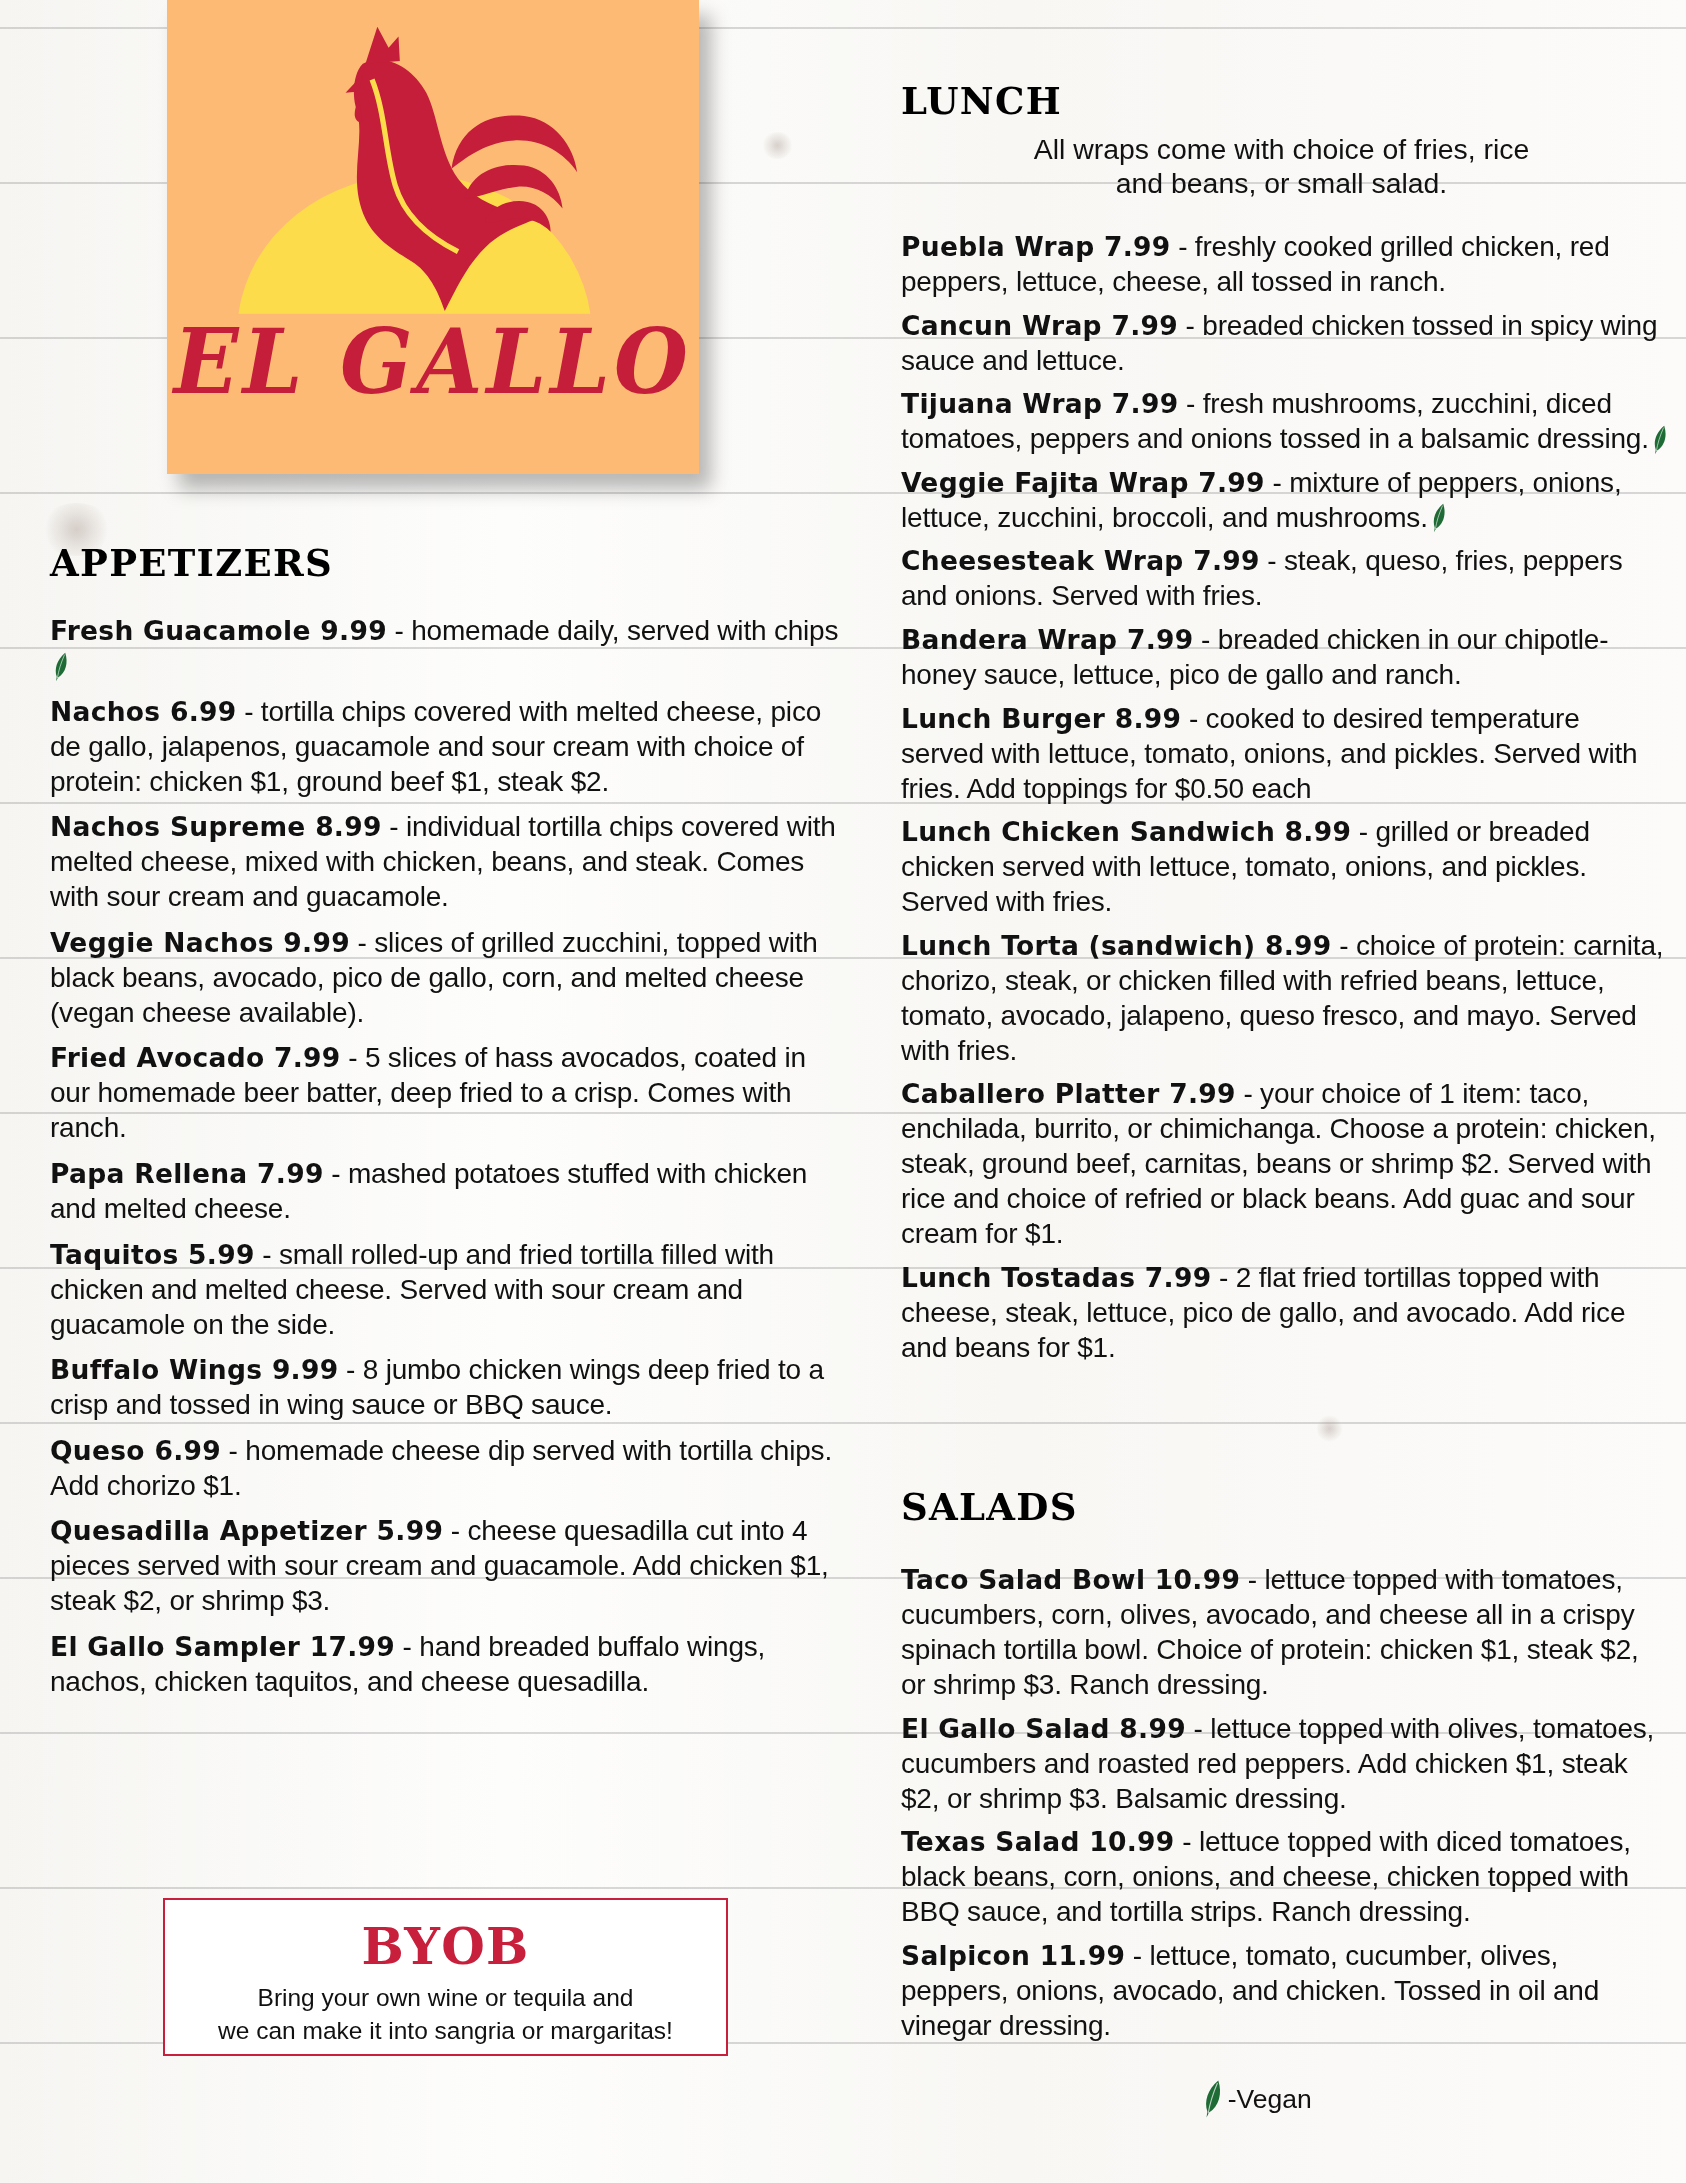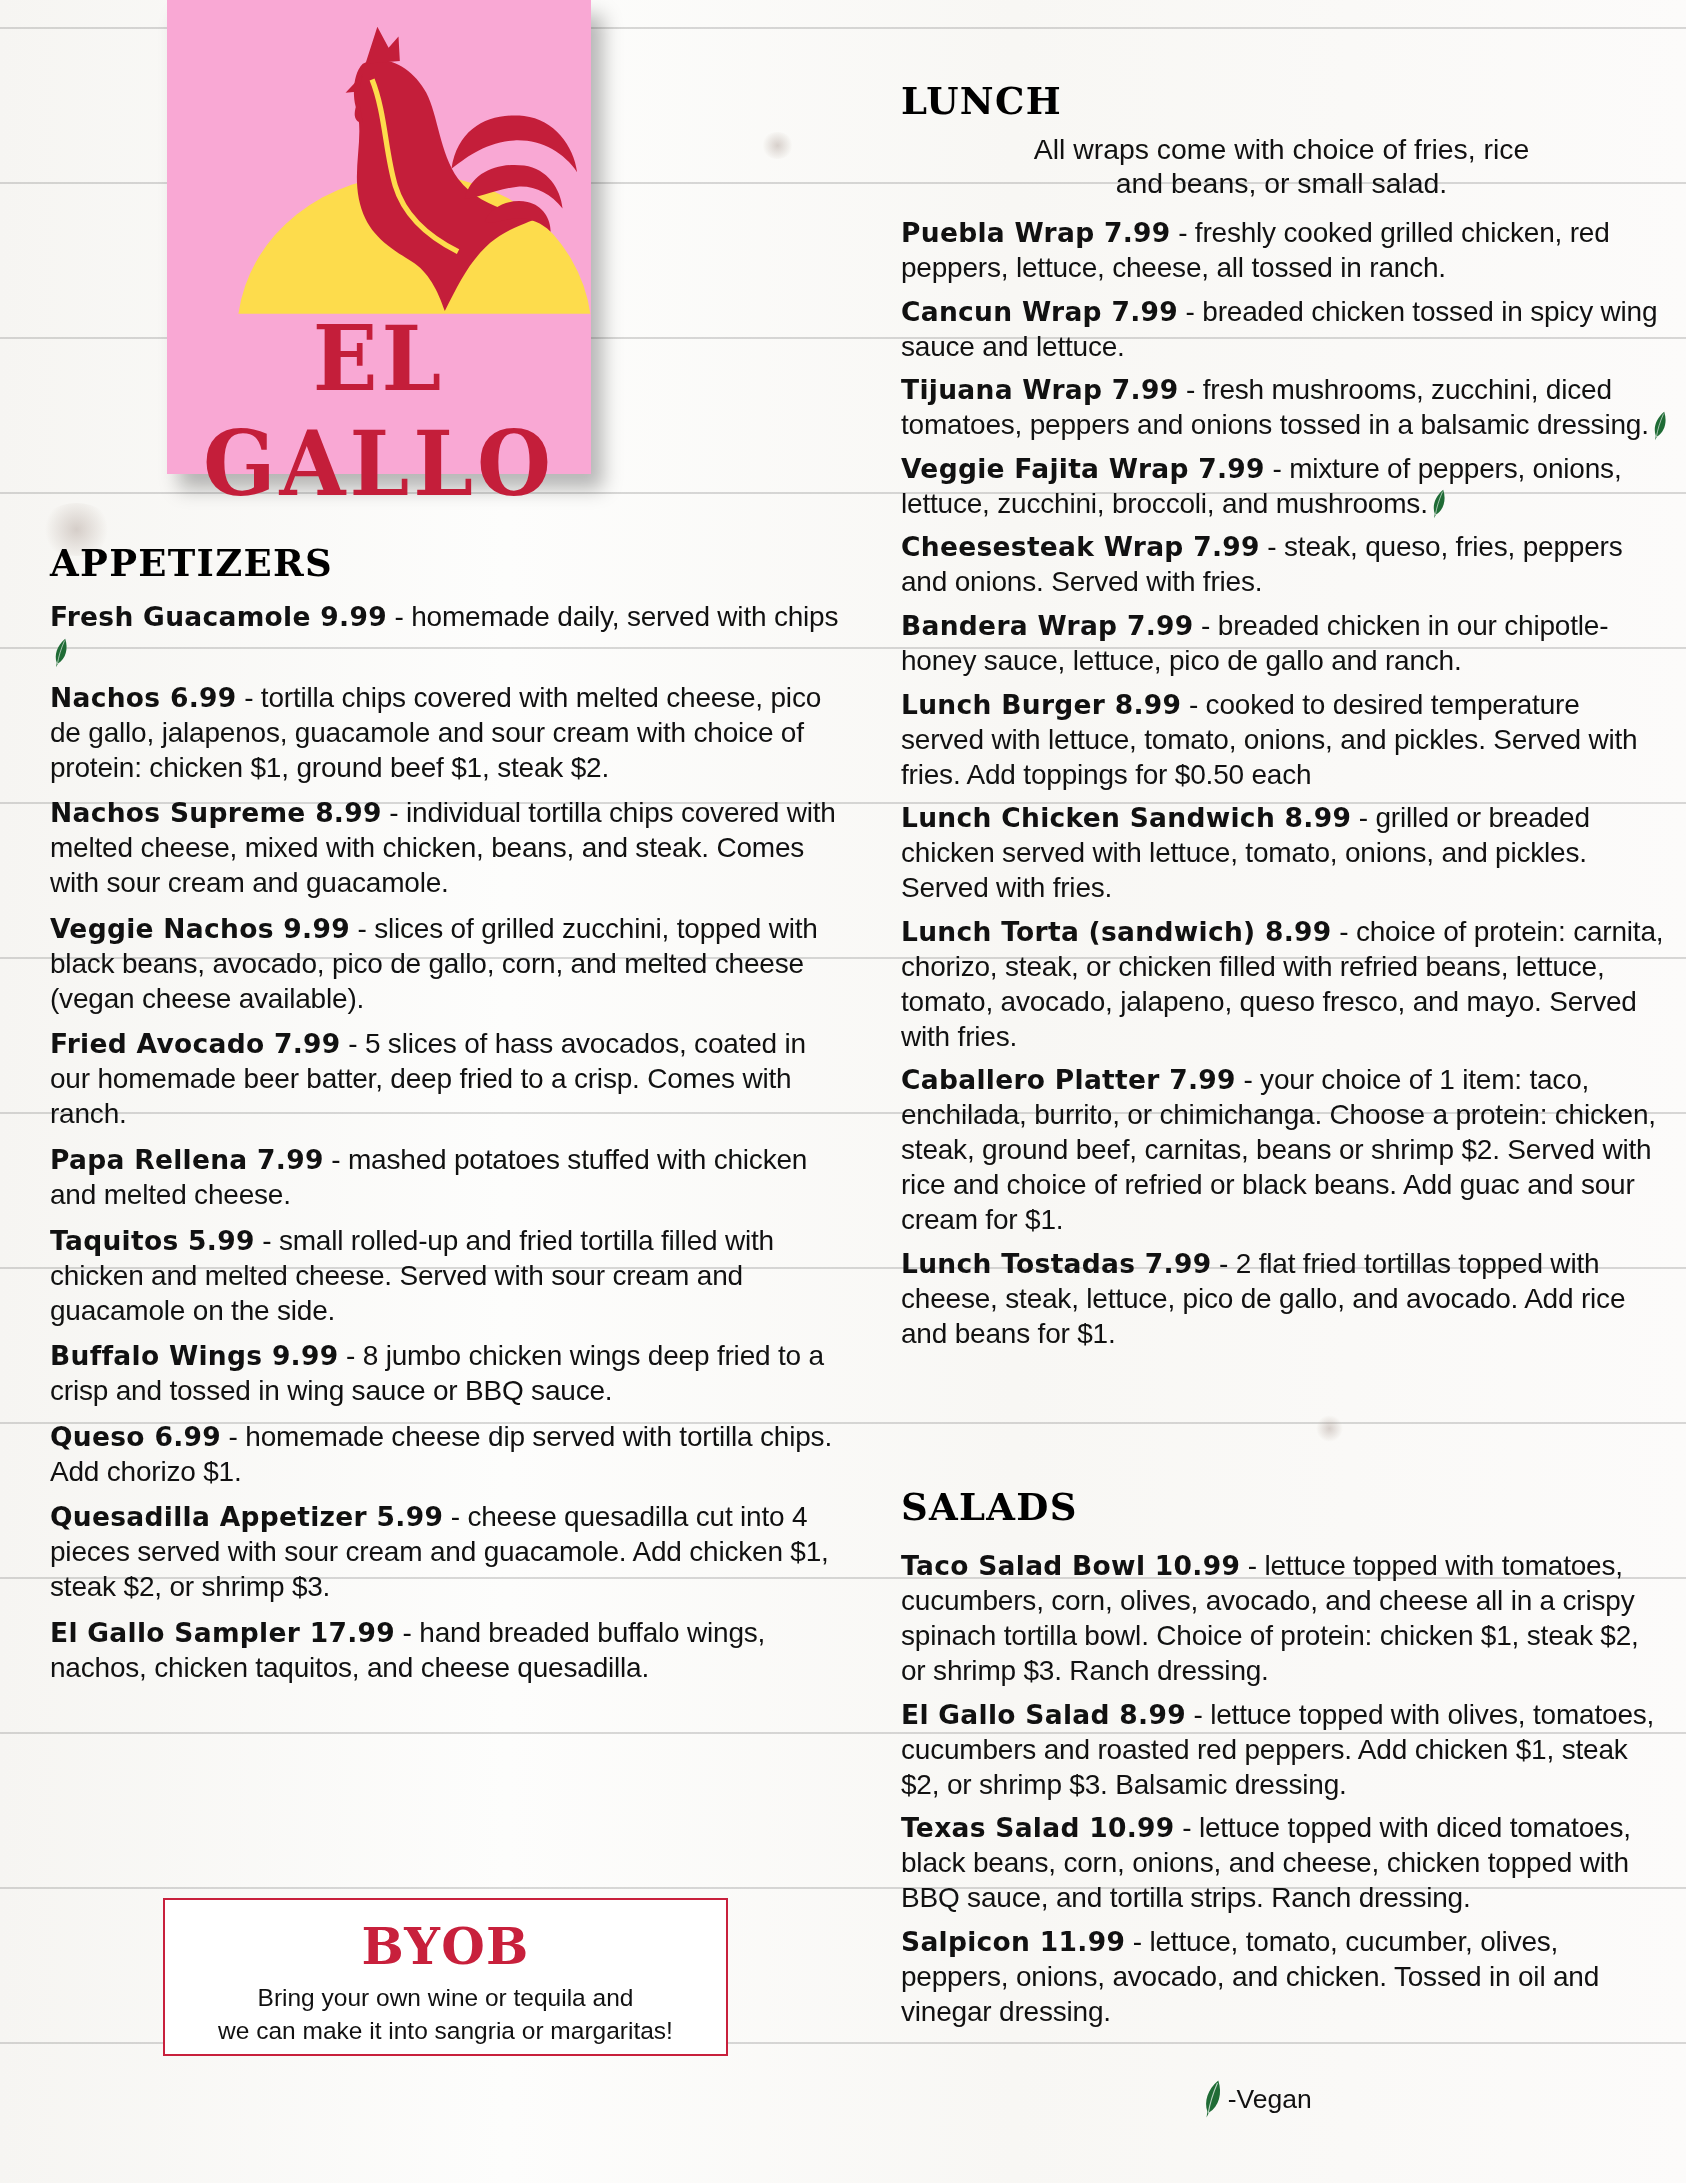--- a/index.html
+++ b/index.html
@@ -15,23 +15,24 @@
       repeating-linear-gradient(180deg,
         rgba(0,0,0,0) 0px, rgba(0,0,0,0) 153px,
         rgba(120,120,120,0.28) 153px, rgba(120,120,120,0.28) 155px),
       linear-gradient(90deg, #f6f5f2 0%, #fdfdfc 30%, #f8f7f4 60%, #fcfbfa 100%);
     background-position: 0 -126px, 0 0;
   }
   .knot { position: absolute; border-radius: 50%; background: radial-gradient(circle, rgba(150,130,120,0.35), rgba(200,190,180,0.1) 60%, transparent 70%); }
 
   
   .logo-card {
-    position: absolute; left: 167px; top: 0; width: 424px; height: 474px;
-    background: #f9a8d4;
+    position: absolute; left: 167px; top: 0; width: 532px; height: 474px;
+    background: #fdba74;
     box-shadow: 12px 14.6px 18.5px rgba(0,0,0,0.28);
+    font-style: italic;
   }
   .logo-card svg { position: absolute; left: 0; top: 0; }
   .logo-word {
     position: absolute; left: 0; right: 0; top: 311px; text-align: center;
     font-family: "DejaVu Serif", serif; font-weight: bold;
     font-size: 85px; letter-spacing: 4px; color: #c41e3a;
     transform: scaleY(1.05);
   }
 
   
@@ -43,21 +44,21 @@
   .h-app { left: 50px; width: 786px; top: 541px; font-size: 37px; }
   .h-lunch { left: 901px; width: 761px; top: 79px; font-size: 37px; }
   .h-salads { left: 901px; width: 761px; top: 1485px; font-size: 37px; }
 
   .intro {
     position: absolute; left: 901px; width: 761px; top: 132px;
     text-align: center; font-size: 28.4px; line-height: 34px;
     transform-origin: center top;
   }
 
-  .col { position: absolute; }
+  .col { position: absolute; margin-top: 14px; }
   .col-left { left: 50px; width: 794px; top: 599px; }
   .col-right { left: 901px; width: 767px; top: 215px; }
   .col-salads { left: 901px; width: 767px; top: 1548px; }
 
   .item {
     font-size: 28px; line-height: 35px;
     margin: 0 0 8.6px 0;
     letter-spacing: -0.2px;
   }
   .col-left .item { margin-bottom: 10.6px; }

